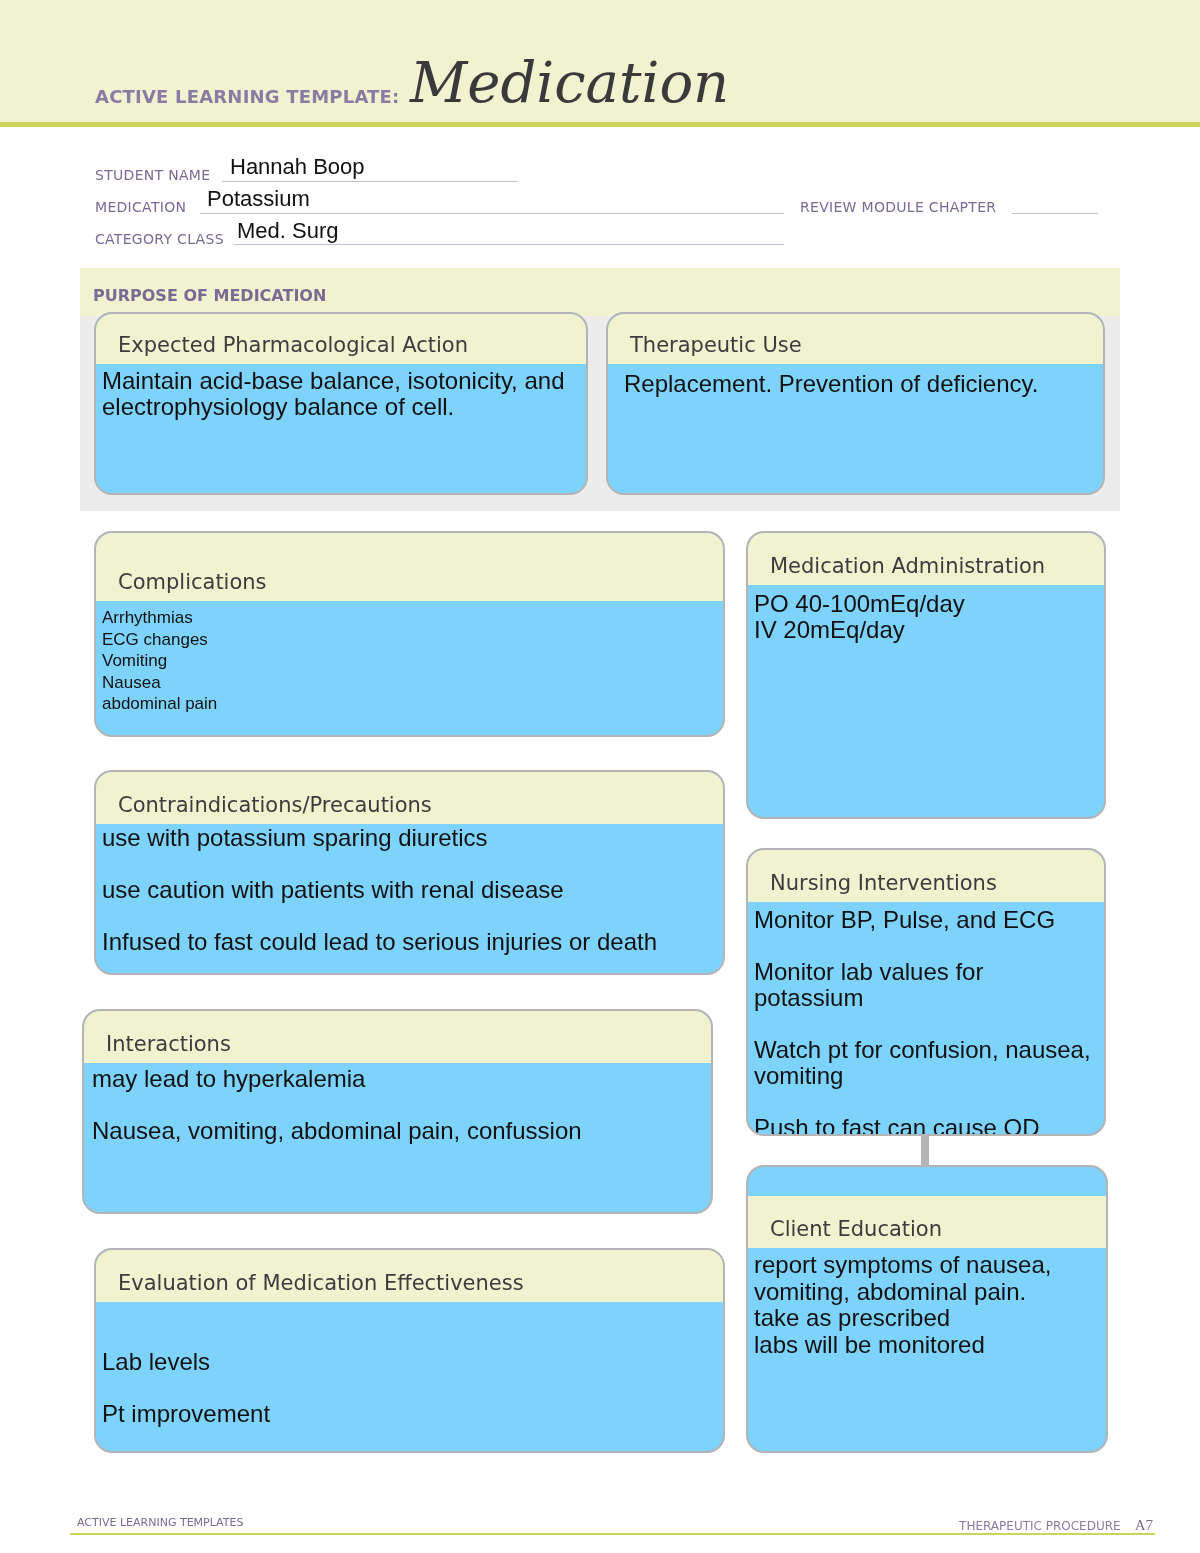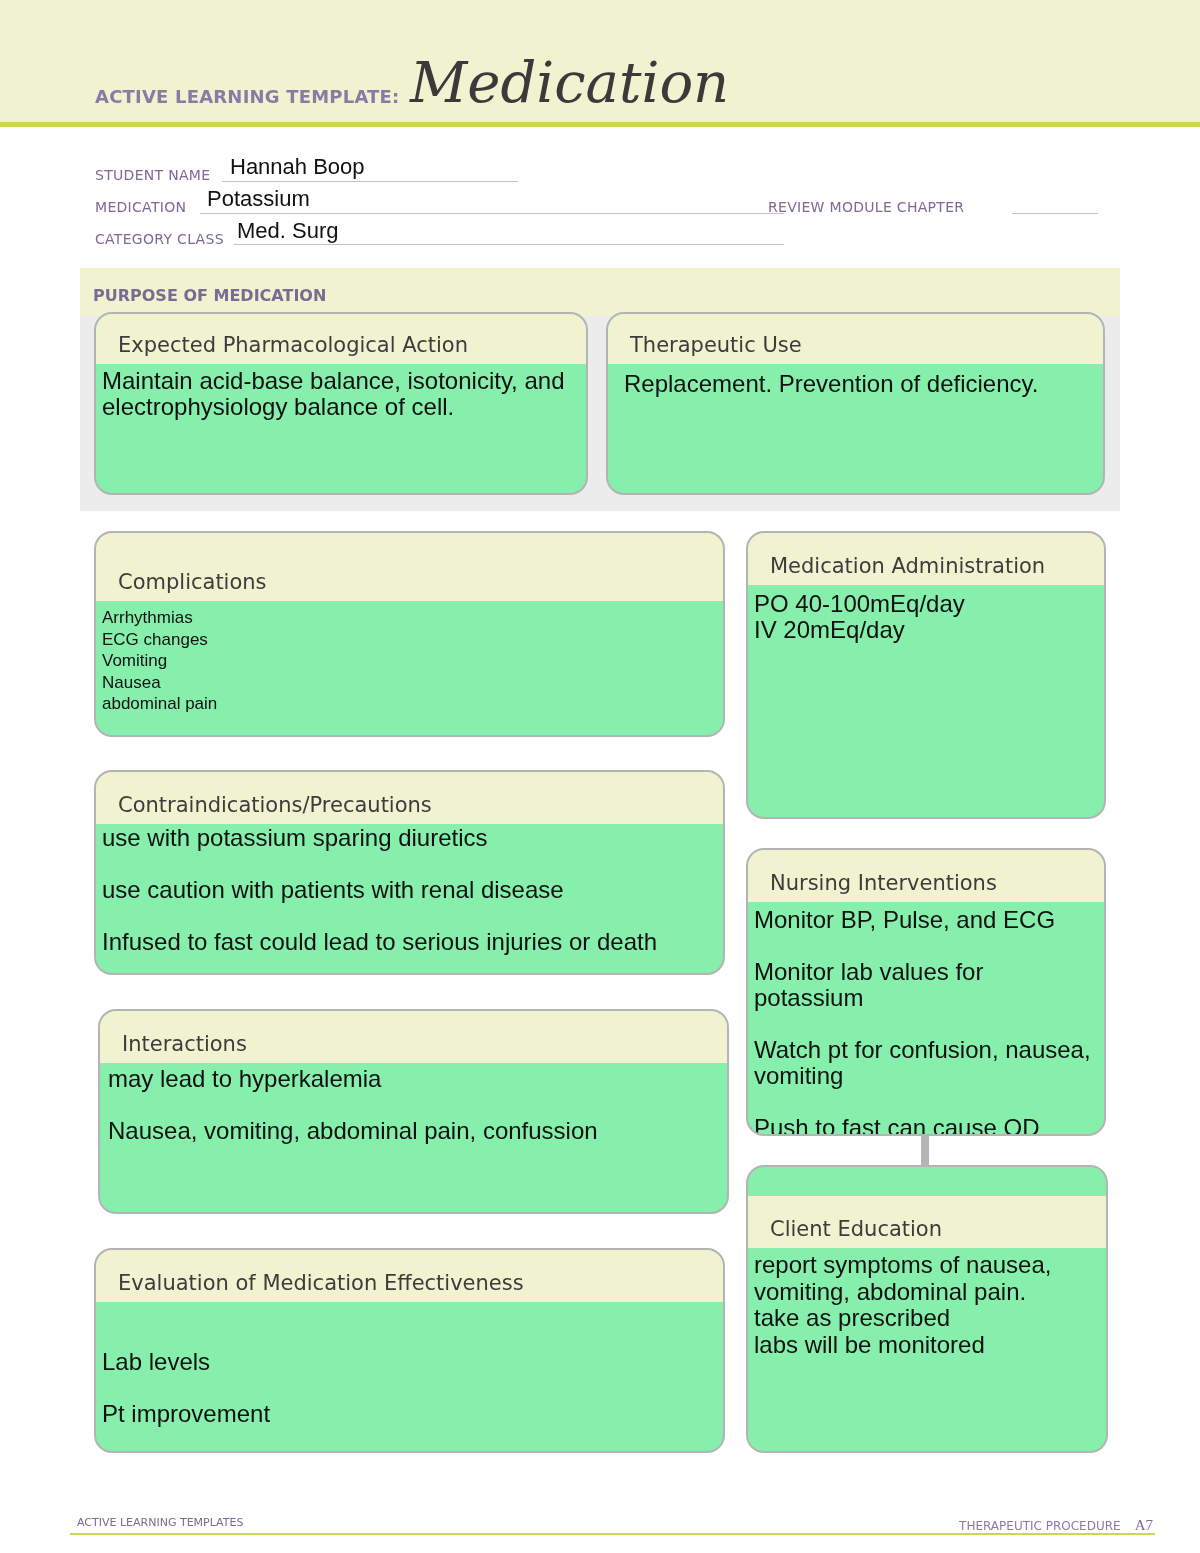--- a/index.html
+++ b/index.html
@@ -10,21 +10,21 @@
   .header-title { position:absolute; left:410px; top:50px; font-family:"DejaVu Serif", serif; font-style:italic; font-size:56px; color:#3a3a3a; }
 
   .field-label { position:absolute; font-family:"DejaVu Sans", sans-serif; font-size:14px; color:#7a6a94; letter-spacing:0.3px; }
   .field-line { position:absolute; height:1px; background:#c4bed2; }
   .field-value { position:absolute; font-size:22px; color:#111; }
 
   .purpose-band { position:absolute; left:80px; top:268px; width:1040px; height:243px; background:#ececec; }
   .purpose-head { position:absolute; left:80px; top:268px; width:1040px; height:48px; background:#f0f2d0; }
   .purpose-label { position:absolute; left:93px; top:286px; font-family:"DejaVu Sans", sans-serif; font-weight:bold; font-size:16px; color:#7a6a94; }
 
-  .card { position:absolute; background:#86efac; border:2px solid #b4b4b4; border-radius:18px; overflow:hidden; box-sizing:border-box; }
+  .card { position:absolute; background:#7dd3fc; border:2px solid #b4b4b4; border-radius:18px; overflow:hidden; box-sizing:border-box; }
   .card-head { height:50px; background:#f0f2d0; display:flex; align-items:flex-end; padding-left:22px; box-sizing:border-box; padding-bottom:7px; }
   .card-title { font-family:"DejaVu Sans", sans-serif; font-size:21px; color:#3c3c3c; font-weight:normal; }
   .card-body { padding:4px 6px; color:#111; white-space:pre-line; }
   .fs-lg { font-size:24px; line-height:26px; }
   .fs-sm { font-size:17px; line-height:21.5px; }
 
   .connector { position:absolute; left:921px; top:1135px; width:8px; height:30px; background:#b4b4b4; }
 
   .footer-left { position:absolute; left:77px; top:1516px; font-family:"DejaVu Sans", sans-serif; font-size:11px; color:#7a6a94; }
   .footer-right { position:absolute; right:47px; top:1517px; font-family:"DejaVu Sans", sans-serif; font-size:12px; color:#8a7ba3; }
@@ -40,21 +40,21 @@
 <div class="header-title">Medication</div>
 
 <div class="field-label" style="left:95px; top:167px;">STUDENT NAME</div>
 <div class="field-value" style="left:230px; top:154px;">Hannah Boop</div>
 <div class="field-line" style="left:222px; top:181px; width:296px;"></div>
 
 <div class="field-label" style="left:95px; top:199px;">MEDICATION</div>
 <div class="field-value" style="left:207px; top:186px;">Potassium</div>
 <div class="field-line" style="left:200px; top:213px; width:584px;"></div>
 
-<div class="field-label" style="left:768px; top:199px;text-align:right;">REVIEW MODULE CHAPTER</div>
+<div class="field-label" style="left:800px; top:199px;text-align:right;">REVIEW MODULE CHAPTER</div>
 <div class="field-value" style="left:1014px; top:186px; font-size:16px;"></div>
 <div class="field-line" style="left:1012px; top:213px; width:86px;"></div>
 
 <div class="field-label" style="left:95px; top:231px;">CATEGORY CLASS</div>
 <div class="field-value" style="left:237px; top:218px;">Med. Surg</div>
 <div class="field-line" style="left:234px; top:244px; width:550px;"></div>
 
 <div class="purpose-band"></div>
 <div class="purpose-head"></div>
 <div class="purpose-label">PURPOSE OF MEDICATION</div>
@@ -89,21 +89,21 @@
   <div class="card-head" style="height:52px;">
       <span class="card-title">Contraindications/Precautions</span>
     </div>
   <div class="card-body fs-lg" style="padding-top:1px;">use with potassium sparing diuretics
 
 use caution with patients with renal disease
 
 Infused to fast could lead to serious injuries or death</div>
 </div>
 
-<div class="card" style="left:98px; top:1009px; width:631px; height:205px;">
+<div class="card" style="left:82px; top:1009px; width:631px; height:205px;">
   <div class="card-head" style="height:52px;">
       <span class="card-title">Interactions</span>
     </div>
   <div class="card-body fs-lg" style="padding-top:3px; padding-left:8px;">may lead to hyperkalemia
 
 Nausea, vomiting, abdominal pain, confussion</div>
 </div>
 
 <div class="card" style="left:94px; top:1248px; width:631px; height:205px;">
   <div class="card-head" style="height:52px;">

